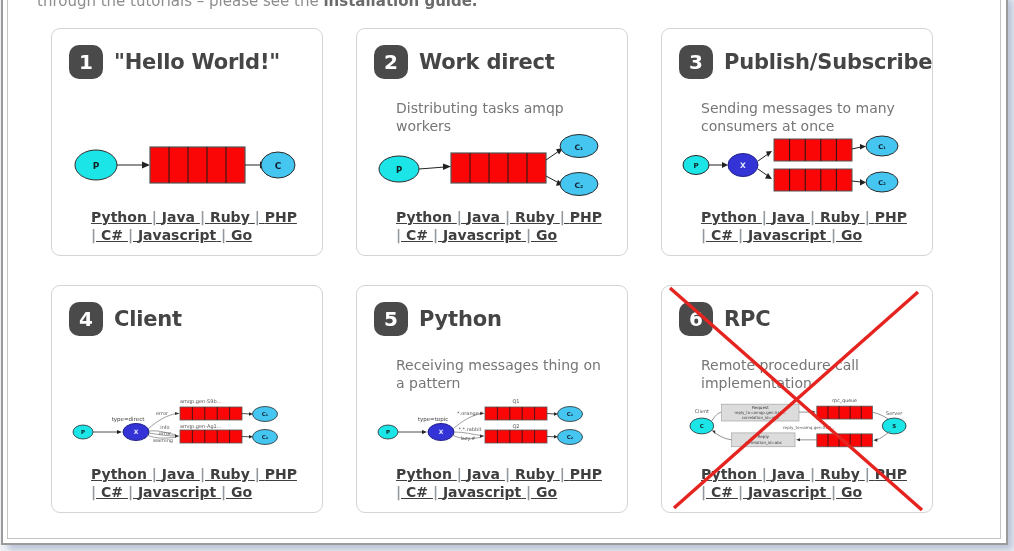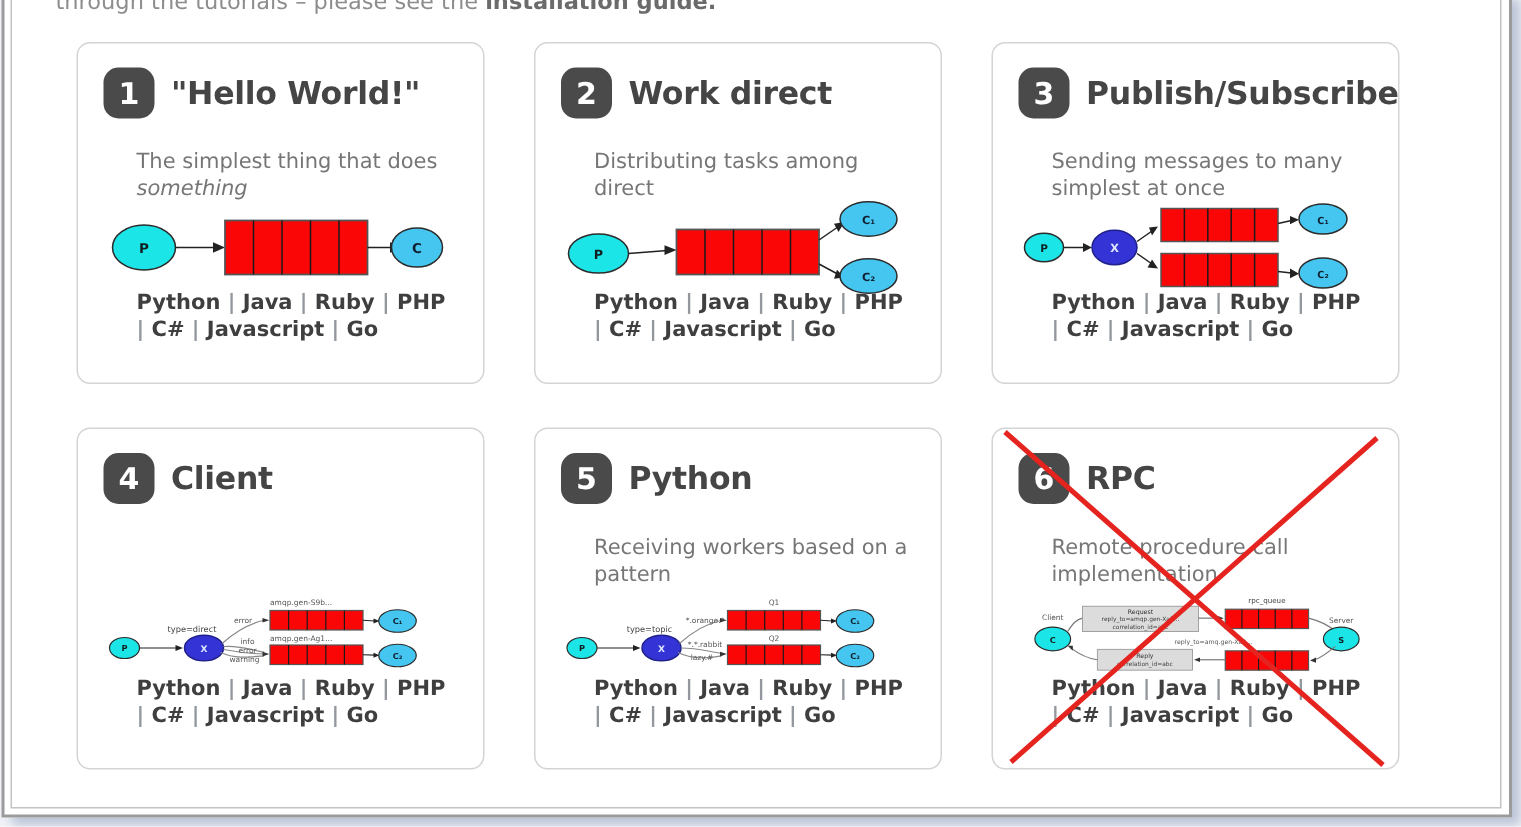--- a/index.html
+++ b/index.html
@@ -38,22 +38,22 @@
     flex:0 0 auto;
   }
   .card-title{margin-left:11px;font-size:21px;font-weight:bold;color:#454545;letter-spacing:-.2px;white-space:nowrap;}
   .card-desc{
     position:absolute;left:39px;top:70px;width:214px;
     font-size:14px;line-height:1.32;color:#767676;
   }
   .card-desc i{font-style:italic;}
   .diagram{position:absolute;left:20px;top:104px;width:234px;height:66px;}
   .langs{
-    position:absolute;left:39px;bottom:26px;width:222px;
-    font-size:14px;font-weight:bold;color:#3f3f3f;line-height:1.3;
+    position:absolute;left:39px;bottom:11px;width:222px;
+    font-size:14px;font-weight:bold;color:#3f3f3f;line-height:1.3;text-decoration:underline;
   }
   .langs .lang-item{white-space:nowrap;}
   .langs .sep{color:#93989e;}
   .langs a{color:#3f3f3f;text-decoration:none;cursor:pointer;}
   .cross-svg{position:absolute;left:-2px;top:-4px;width:276px;height:234px;z-index:4;pointer-events:none;}
   svg text{font-family:"DejaVu Sans","Liberation Sans",sans-serif;}
 </style>
 </head>
 <body>
 
@@ -64,21 +64,20 @@
   <span>through the tutorials – please see the </span><a class="lnk">installation guide.</a>
 </div>
 
 <div class="cards">
 
   <div class="card">
     <div class="card-head">
       <div class="badge">1</div>
       <div class="card-title">"Hello World!"</div>
     </div>
-    <div class="card-desc"><span>The simplest thing that does </span><i>something</i></div>
     <div class="diagram">
       <svg width="224" height="64" viewBox="0 0 224 64">
         <ellipse cx="24" cy="32" rx="21" ry="15" fill="#1ce5e8" stroke="#2b2b2b"></ellipse>
         <text x="24" y="35.5" text-anchor="middle" font-size="9" font-weight="bold" fill="#102020">P</text>
         <line x1="45" y1="32" x2="72" y2="32" stroke="#222" stroke-width="1"></line>
         <polygon points="70,28.5 78,32 70,35.5" fill="#222"></polygon>
         <g>
           <rect x="78" y="14" width="95" height="36" fill="#fb0606" stroke="#555" stroke-width="1.2"></rect>
           <line x1="97" y1="14" x2="97" y2="50" stroke="#1a1a1a"></line>
           <line x1="116" y1="14" x2="116" y2="50" stroke="#1a1a1a"></line>
@@ -92,21 +91,21 @@
       </svg>
     </div>
     <div class="langs"><span class="lang-item"><a>Python</a></span> <span class="lang-item"><span class="sep">| </span><a>Java</a></span> <span class="lang-item"><span class="sep">| </span><a>Ruby</a></span> <span class="lang-item"><span class="sep">| </span><a>PHP</a></span> <span class="lang-item"><span class="sep">| </span><a>C#</a></span> <span class="lang-item"><span class="sep">| </span><a>Javascript</a></span> <span class="lang-item"><span class="sep">| </span><a>Go</a></span> </div>
   </div>
 
   <div class="card">
     <div class="card-head">
       <div class="badge">2</div>
       <div class="card-title">Work direct</div>
     </div>
-    <div class="card-desc">Distributing tasks among direct</div>
+    <div class="card-desc">Distributing tasks amqp workers</div>
     <div class="diagram">
       <svg width="224" height="64" viewBox="0 0 224 64">
         <ellipse cx="22" cy="36" rx="20" ry="13" fill="#1ce5e8" stroke="#2b2b2b"></ellipse>
         <text x="22" y="39.5" text-anchor="middle" font-size="8.5" font-weight="bold" fill="#102020">P</text>
         <line x1="42" y1="36" x2="68" y2="34" stroke="#222"></line>
         <polygon points="66,30.5 74,33.6 66,37" fill="#222"></polygon>
         <g>
           <rect x="74" y="20" width="95" height="30" fill="#fb0606" stroke="#555" stroke-width="1.2"></rect>
           <line x1="93" y1="20" x2="93" y2="50" stroke="#1a1a1a"></line>
           <line x1="112" y1="20" x2="112" y2="50" stroke="#1a1a1a"></line>
@@ -124,21 +123,21 @@
       </svg>
     </div>
     <div class="langs"><span class="lang-item"><a>Python</a></span> <span class="lang-item"><span class="sep">| </span><a>Java</a></span> <span class="lang-item"><span class="sep">| </span><a>Ruby</a></span> <span class="lang-item"><span class="sep">| </span><a>PHP</a></span> <span class="lang-item"><span class="sep">| </span><a>C#</a></span> <span class="lang-item"><span class="sep">| </span><a>Javascript</a></span> <span class="lang-item"><span class="sep">| </span><a>Go</a></span> </div>
   </div>
 
   <div class="card">
     <div class="card-head">
       <div class="badge">3</div>
       <div class="card-title">Publish/Subscribe</div>
     </div>
-    <div class="card-desc">Sending messages to many simplest at once</div>
+    <div class="card-desc">Sending messages to many consumers at once</div>
     <div class="diagram">
       <svg width="224" height="64" viewBox="0 0 224 64">
         <ellipse cx="14" cy="32" rx="13" ry="9.5" fill="#1ce5e8" stroke="#2b2b2b"></ellipse>
         <text x="14" y="34.8" text-anchor="middle" font-size="7" font-weight="bold" fill="#102020">P</text>
         <line x1="27" y1="32" x2="42" y2="32" stroke="#222"></line>
         <polygon points="40,29 46,32 40,35" fill="#222"></polygon>
         <ellipse cx="61" cy="32" rx="15" ry="11.5" fill="#3434d6" stroke="#20208a"></ellipse>
         <text x="61" y="35" text-anchor="middle" font-size="7.5" font-weight="bold" fill="#dfe6ff">X</text>
         <line x1="76" y1="28" x2="86" y2="21" stroke="#222"></line>
         <polygon points="84,18.6 90,18 86,24" fill="#222"></polygon>
@@ -222,21 +221,21 @@
       </svg>
     </div>
     <div class="langs"><span class="lang-item"><a>Python</a></span> <span class="lang-item"><span class="sep">| </span><a>Java</a></span> <span class="lang-item"><span class="sep">| </span><a>Ruby</a></span> <span class="lang-item"><span class="sep">| </span><a>PHP</a></span> <span class="lang-item"><span class="sep">| </span><a>C#</a></span> <span class="lang-item"><span class="sep">| </span><a>Javascript</a></span> <span class="lang-item"><span class="sep">| </span><a>Go</a></span> </div>
   </div>
 
   <div class="card">
     <div class="card-head">
       <div class="badge">5</div>
       <div class="card-title">Python</div>
     </div>
-    <div class="card-desc">Receiving workers based on a pattern</div>
+    <div class="card-desc">Receiving messages thing on a pattern</div>
     <div class="diagram">
       <svg width="224" height="64" viewBox="0 0 224 64">
         <ellipse cx="11" cy="42" rx="10" ry="7" fill="#1ce5e8" stroke="#2b2b2b" stroke-width=".8"></ellipse>
         <text x="11" y="44.2" text-anchor="middle" font-size="5.5" font-weight="bold" fill="#102020">P</text>
         <line x1="21" y1="42" x2="46" y2="42" stroke="#222" stroke-width=".8"></line>
         <polygon points="45,40 50,42 45,44" fill="#222"></polygon>
         <text x="56" y="31" text-anchor="middle" font-size="5.5" fill="#444">type=topic</text>
         <ellipse cx="64" cy="42" rx="13" ry="8.5" fill="#3434d6" stroke="#20208a"></ellipse>
         <text x="64" y="44.4" text-anchor="middle" font-size="6" font-weight="bold" fill="#dfe6ff">X</text>
         <path d="M76,39 C86,30 95,25.5 104,23.5" fill="none" stroke="#888" stroke-width=".8"></path>

